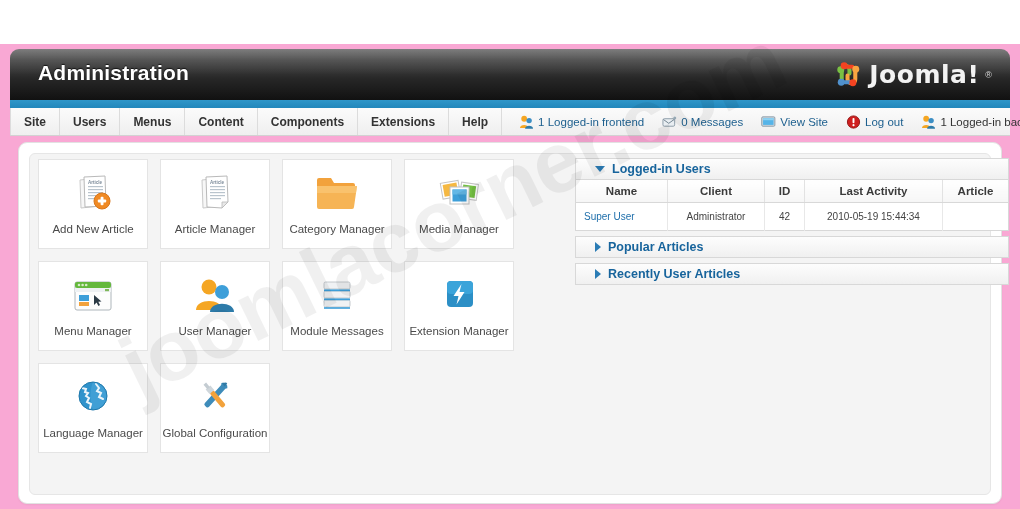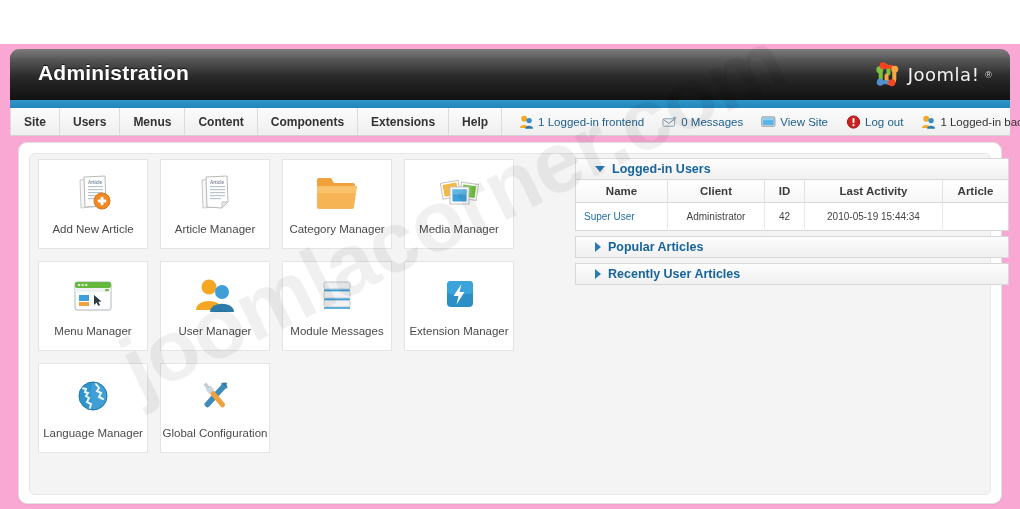--- a/index.html
+++ b/index.html
@@ -37,21 +37,21 @@
     font-size: 21px; font-weight: bold; color: #ffffff;
     text-shadow: 0 -1px 1px rgba(0,0,0,0.7);
     letter-spacing: 0.2px; z-index: 3;
   }
   .brand {
     position: absolute; right: 18px; top: 9px; height: 33px;
     display: flex; align-items: center; gap: 5px; z-index: 3;
   }
   .brand-mark { width: 31px; height: 31px; }
   .brand-text {
-    font-size: 18px; color: #f2f2f2; font-weight: normal;
+    font-size: 25px; color: #f2f2f2; font-weight: bold;
     letter-spacing: 0.5px;
     font-family: "DejaVu Sans", sans-serif;
   }
   .brand-tm { font-size: 9px; color: #dcdcdc; vertical-align: super; margin-left: 1px; }
 
   .blue-bar {
     position: absolute; left: 10px; top: 56px; width: 1000px; height: 8px;
     background: linear-gradient(to bottom, #2f96c9 0%, #2287bb 100%);
   }
 

